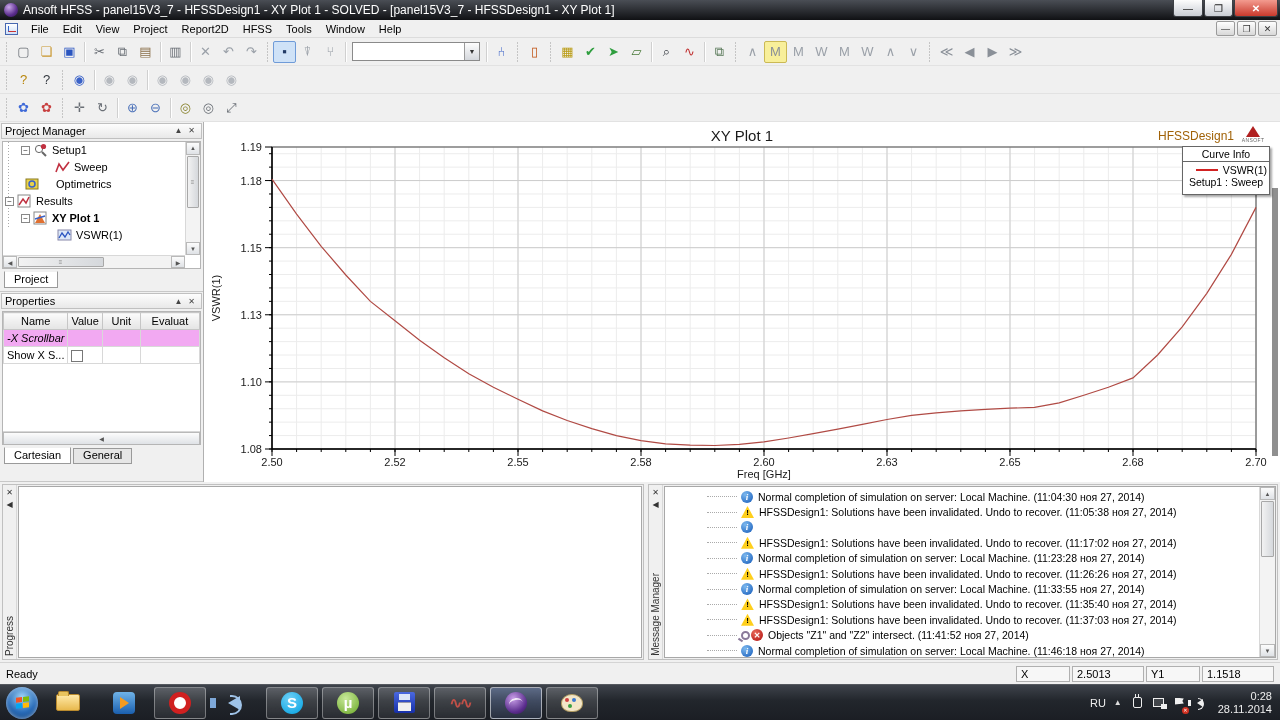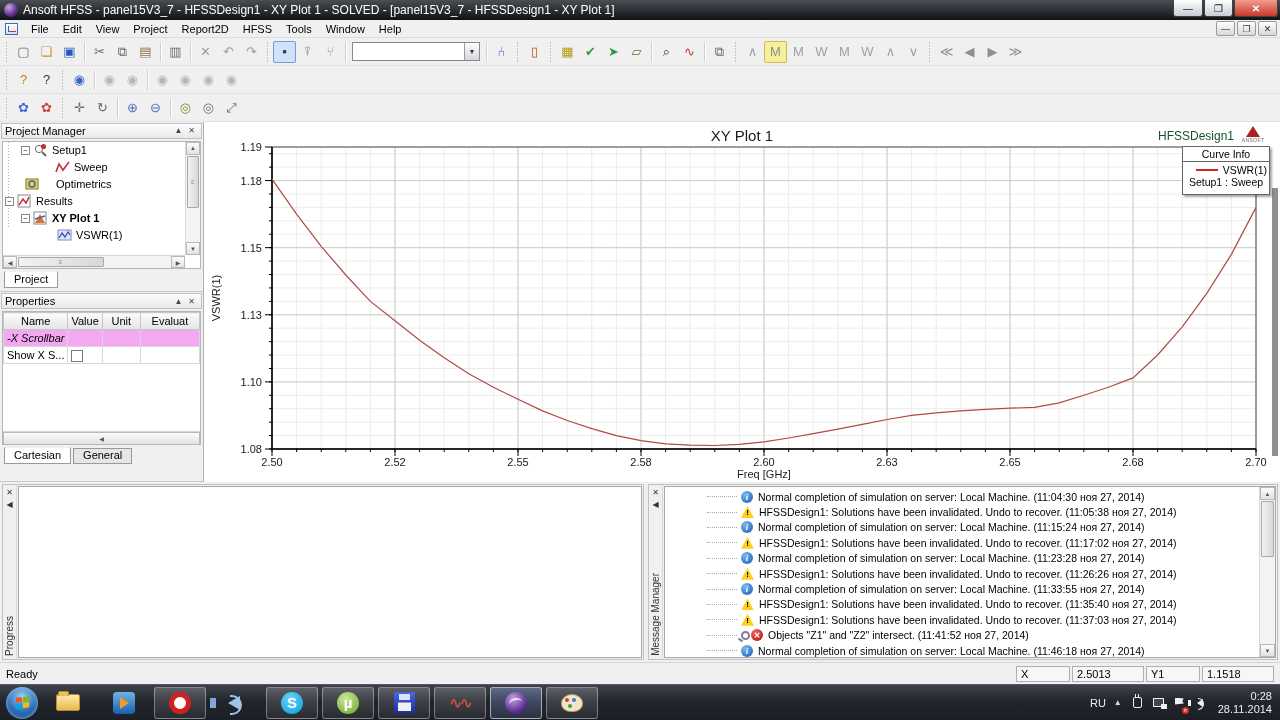--- a/index.html
+++ b/index.html
@@ -67,21 +67,21 @@
   .ptable{width:100%;border-collapse:collapse;font-size:11px;}
   .ptable th{background:linear-gradient(#fbfbfb,#e4e4e4);border:1px solid #c6c6c6;font-weight:normal;height:17px;padding:0 3px;text-align:center;white-space:nowrap;overflow:hidden;}
   .ptable td{border:1px solid #d8d8d8;height:17px;padding:0 3px;white-space:nowrap;overflow:hidden;}
   .ptable tr.sel td{background:#f2a9f2;font-style:italic;}
   .chk{width:12px;height:12px;border:1px solid #777;background:#fff;display:inline-block;vertical-align:middle;}
   .props-hscroll{position:absolute;left:0;right:0;bottom:0;height:13px;background:#f3f3f3;border-top:1px solid #d8d8d8;display:flex;}
 
   
   .plotwin{flex:1;position:relative;background:#fff;overflow:hidden;}
   .plot-title{position:absolute;top:5px;left:0;right:0;text-align:center;font-size:15px;color:#1a1a1a;}
-  .plot-design{position:absolute;top:7px;right:46px;font-size:12px;color:#14532d;}
+  .plot-design{position:absolute;top:7px;right:46px;font-size:12px;color:#a16207;}
   .ansoft{position:absolute;top:4px;right:14px;width:26px;text-align:center;}
   .ansoft .tri{width:0;height:0;border-left:7px solid transparent;border-right:7px solid transparent;border-bottom:11px solid #b02020;margin:0 auto;}
   .ansoft .txt{font-size:5px;color:#666;letter-spacing:.4px;}
   .legend{position:absolute;top:24px;right:10px;width:88px;background:#fff;border:1px solid #666;box-shadow:2px 2px 2px rgba(0,0,0,.35);font-size:10.5px;z-index:3;}
   .legend .lhd{border-bottom:1px solid #666;text-align:center;padding:1px 0;}
   .legend .lrow{display:flex;align-items:center;padding:2px 2px 0 2px;justify-content:flex-end;}
   .legend .lsw{width:22px;height:2px;margin-right:5px;}
   .legend .lsub{text-align:center;padding:0 0 6px 0;}
   .rstrip{position:absolute;right:2px;top:66px;bottom:26px;width:6px;background:#8f8f8f;}
   svg text.tick{font-family:"Liberation Sans",sans-serif;font-size:11px;fill:#1a1a1a;}
@@ -622,21 +622,20 @@
               <span>Normal completion of simulation on server: Local Machine. (11:04:30 ноя 27, 2014)</span>
             </div>
             <div class="msgrow">
               <span class="msgstub"></span>
               <span class="micon ico-warn">!</span>
               <span>HFSSDesign1: Solutions have been invalidated. Undo to recover. (11:05:38 ноя 27, 2014)</span>
             </div>
             <div class="msgrow">
               <span class="msgstub"></span>
               <span class="micon ico-info">i</span>
-              <span>Normal completion of simulation on server: Local Machine. (11:15:24 ноя 27, 2014)</span>
             </div>
             <div class="msgrow">
               <span class="msgstub"></span>
               <span class="micon ico-warn">!</span>
               <span>HFSSDesign1: Solutions have been invalidated. Undo to recover. (11:17:02 ноя 27, 2014)</span>
             </div>
             <div class="msgrow">
               <span class="msgstub"></span>
               <span class="micon ico-info">i</span>
               <span>Normal completion of simulation on server: Local Machine. (11:23:28 ноя 27, 2014)</span>

